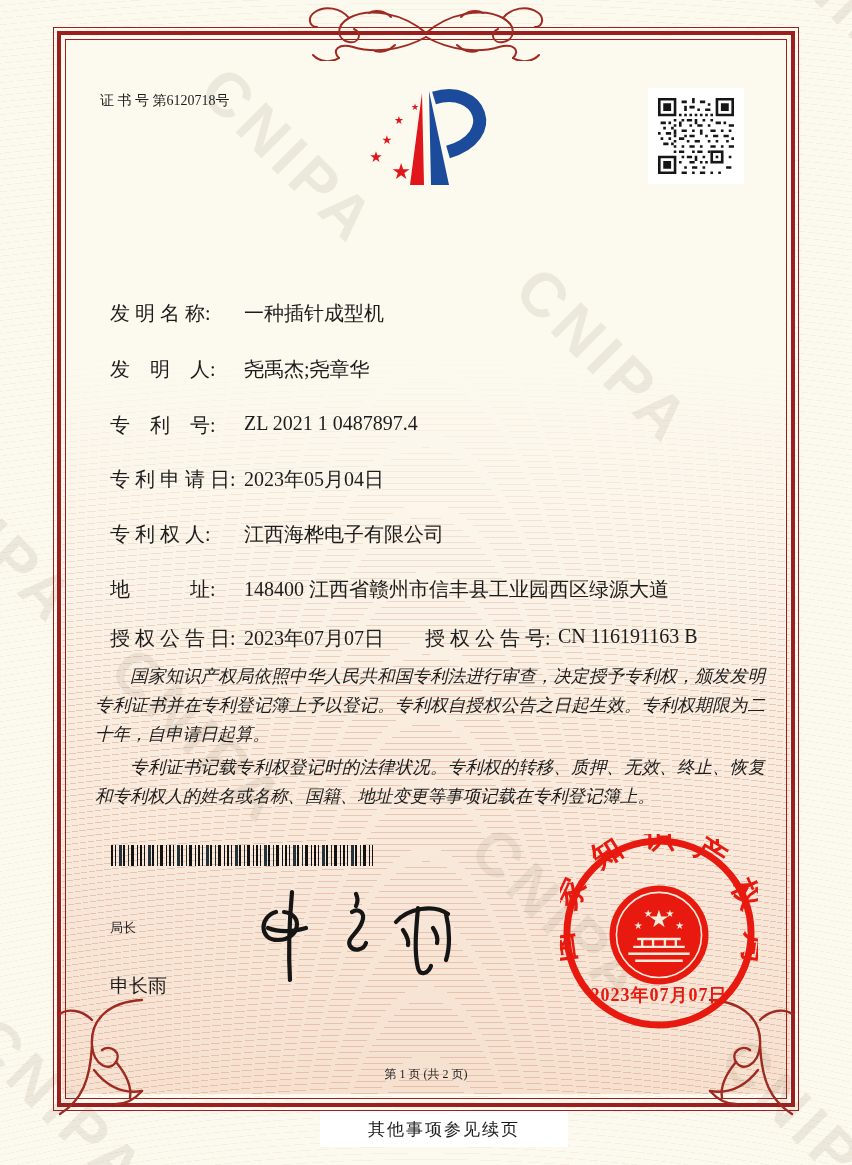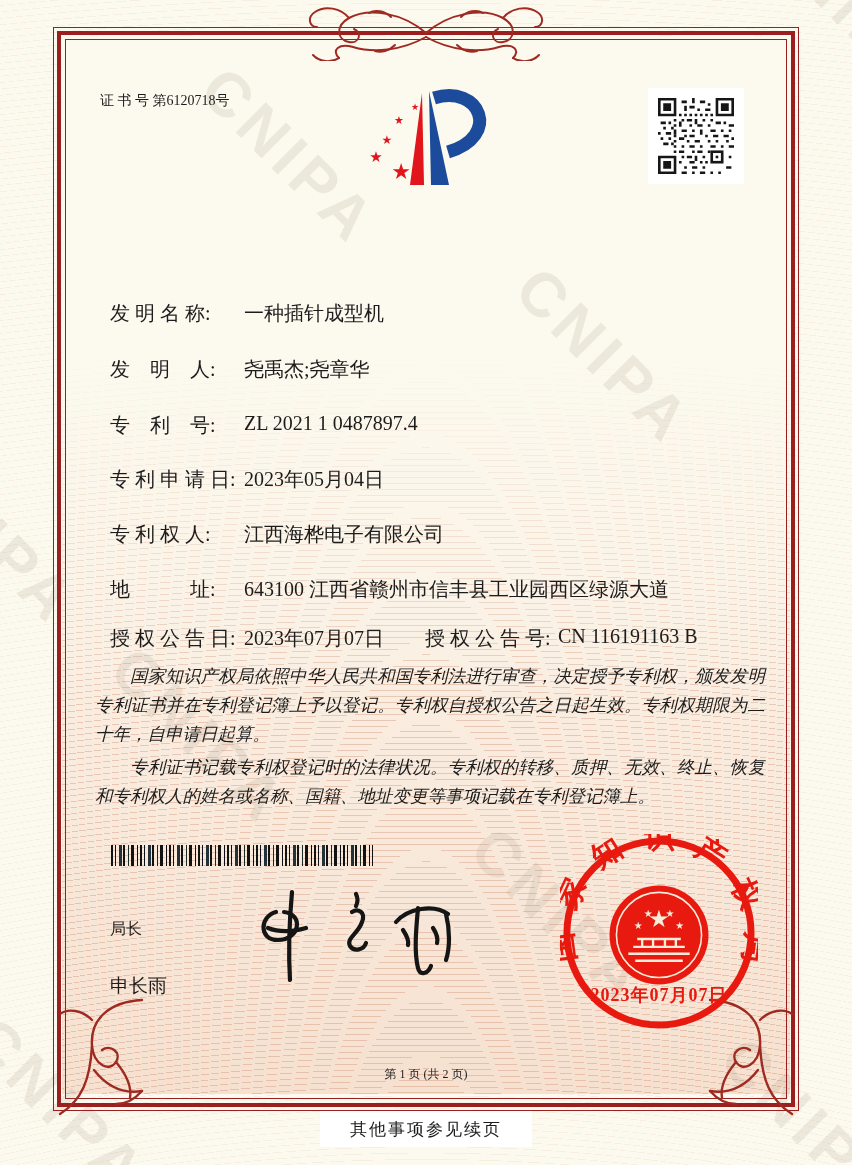--- a/index.html
+++ b/index.html
@@ -57,34 +57,34 @@
     background:
       repeating-linear-gradient(90deg,
         #121212 0 2px, rgba(0,0,0,0) 2px 4px,
         #101018 4px 5px, rgba(0,0,0,0) 5px 8px,
         #23323a 8px 11px, rgba(0,0,0,0) 11px 12px,
         #121212 12px 14px, rgba(0,0,0,0) 14px 17px,
         #1c2a24 17px 18px, rgba(0,0,0,0) 18px 20px,
         #121212 20px 23px, rgba(0,0,0,0) 23px 26px,
         #0e0e14 26px 27px, rgba(0,0,0,0) 27px 29px);
   }
-  .signer-title{position:absolute;left:110px;top:919px;z-index:4;font-size:16px;
+  .signer-title{position:absolute;left:110px;top:919px;z-index:4;font-size:13px;
     font-family:"Liberation Sans","DejaVu Sans",sans-serif;}
   .signer-name{position:absolute;left:110px;top:953px;z-index:4;font-size:19px;
     font-family:"Liberation Sans","DejaVu Sans",sans-serif;margin-top:20px;}
   .signature{position:absolute;left:246px;top:886px;z-index:6;}
   .seal{position:absolute;left:560px;top:834px;width:198px;height:198px;z-index:6;}
   .seal-date{
     position:absolute;left:560px;top:983px;width:198px;z-index:7;text-align:center;
     font-size:18px;font-weight:bold;color:#e8190f;letter-spacing:1px;
   }
   .page-info{position:absolute;left:57px;top:1066px;width:738px;z-index:4;
     text-align:center;font-size:12px;}
   .note-box{
-    position:absolute;left:320px;top:1111px;width:212px;height:36px;z-index:4;
+    position:absolute;left:320px;top:1111px;width:248px;height:36px;z-index:4;
     background:#ffffff;display:flex;align-items:center;justify-content:center;
     font-size:17px;letter-spacing:2px;
   }
 </style>
 </head>
 <body>
 
 <div class="page">
 
   <span class="wm" style="left:180px;top:120px">CNIPA</span>
@@ -177,21 +177,21 @@
   <div class="fld" style="top:466px">
     <span class="lbl">专 利 申 请 日:</span>
     <span class="val">2023年05月04日</span>
   </div>
   <div class="fld" style="top:521px">
     <span class="lbl">专 利 权 人:</span>
     <span class="val">江西海桦电子有限公司</span>
   </div>
   <div class="fld" style="top:576px">
     <span class="lbl">地            址:</span>
-    <span class="val">643100 江西省赣州市信丰县工业园西区绿源大道</span>
+    <span class="val">148400 江西省赣州市信丰县工业园西区绿源大道</span>
   </div>
   <div class="fld grant" style="top:625px;width:660px">
     <span class="lbl">授 权 公 告 日:</span>
     <span class="val" style="width:170px">2023年07月07日</span>
     <span class="lbl2">授 权 公 告 号:</span>
     <span class="val2">CN 116191163 B</span>
   </div>
 
   <div class="legal">
     <p>国家知识产权局依照中华人民共和国专利法进行审查，决定授予专利权，颁发发明专利证书并在专利登记簿上予以登记。专利权自授权公告之日起生效。专利权期限为二十年，自申请日起算。</p>

